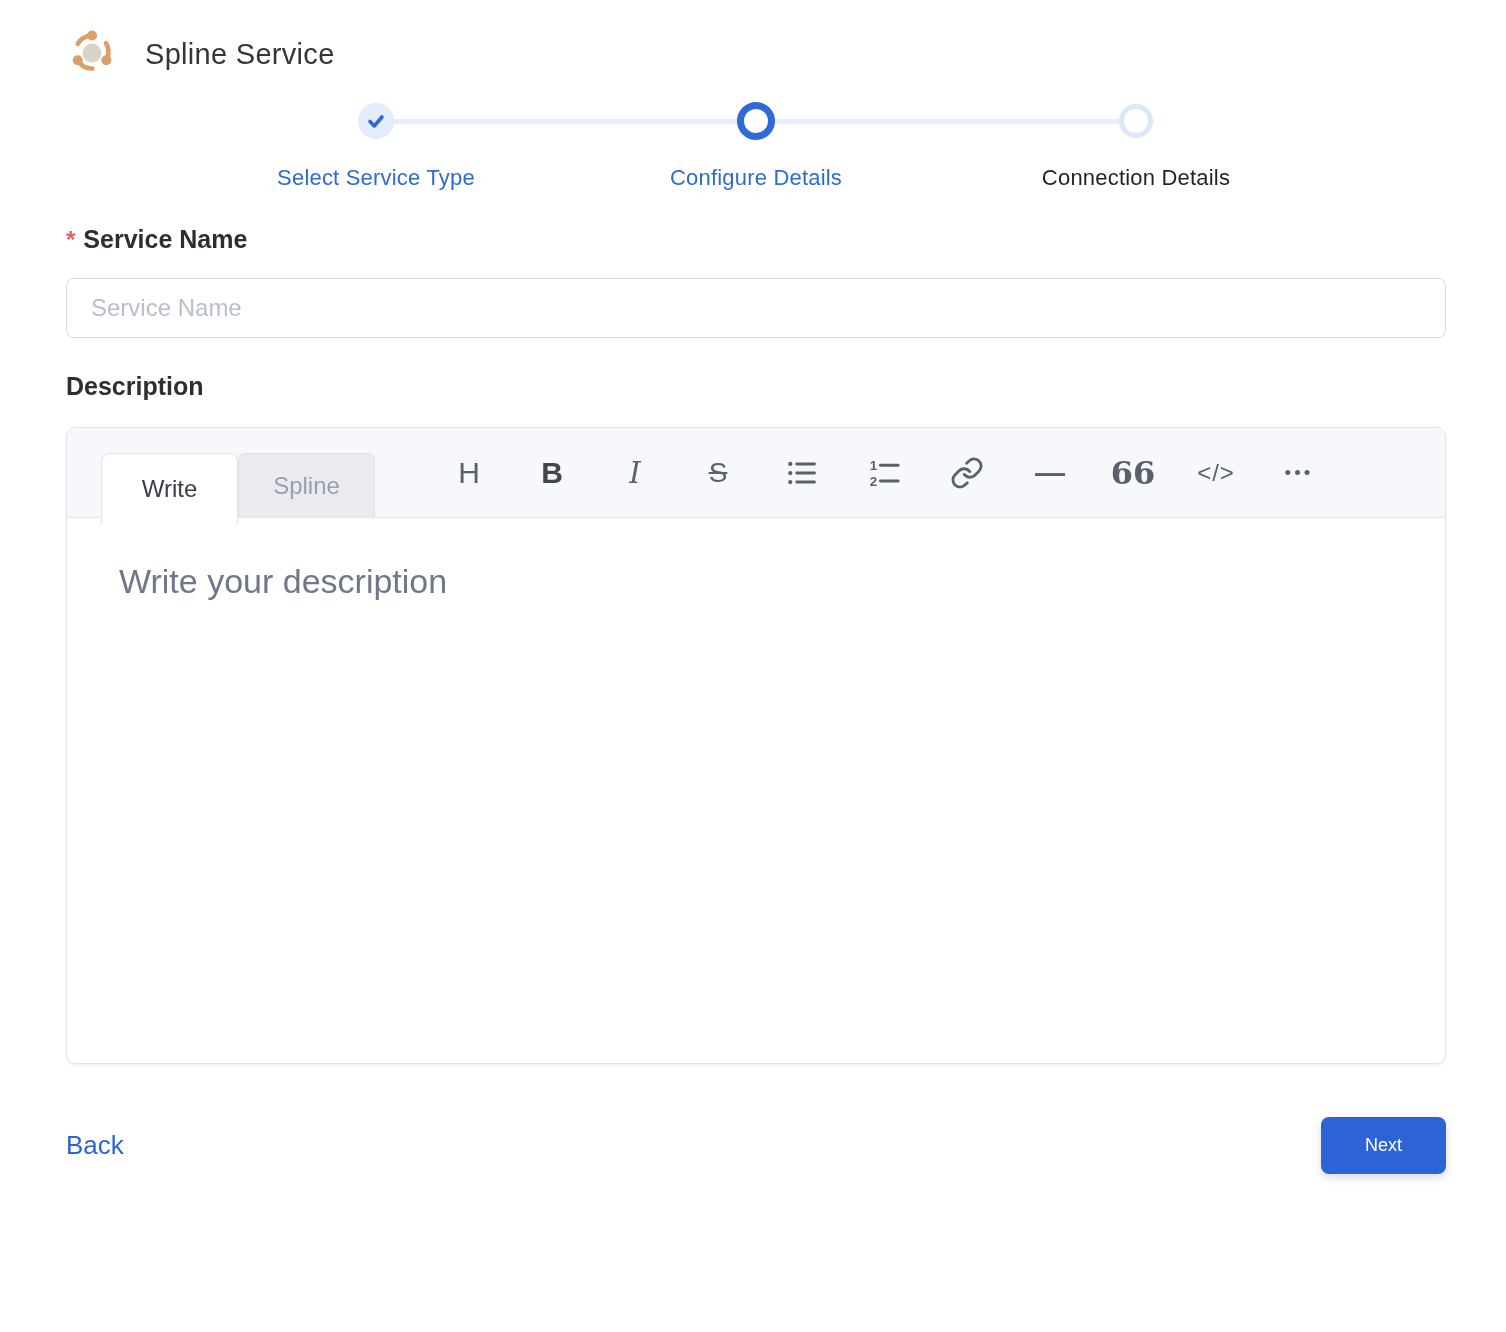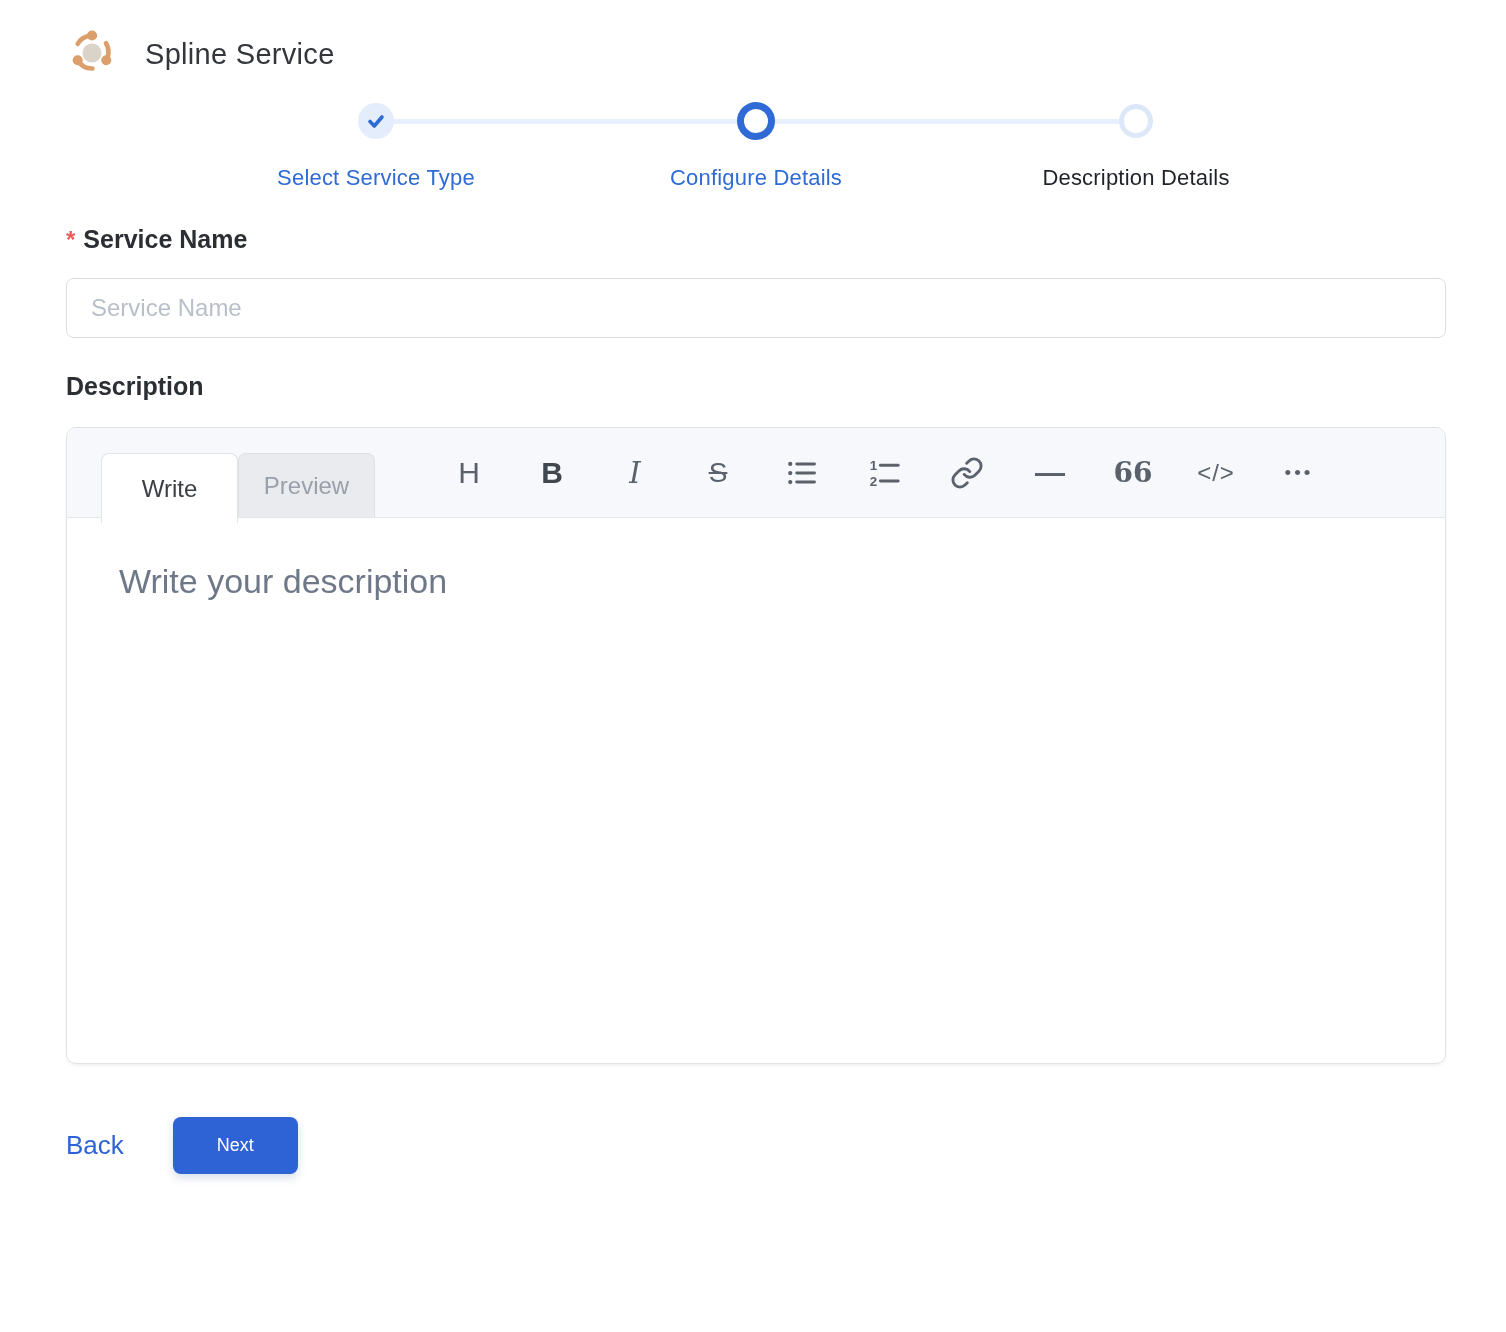--- a/index.html
+++ b/index.html
@@ -51,32 +51,32 @@
                   margin-bottom: 6px; color: #9aa0aa; z-index: 1; }
   .toolbar { display: flex; align-items: center; height: 100%; margin-left: 385px; }
   .tool { width: 34px; margin-right: 49px; height: 44px; display: flex; align-items: center;
           justify-content: center; color: #5a616b; cursor: pointer; background: none;
           border: none; font-family: "Liberation Sans", sans-serif; }
   .tool.heading { font-size: 30px; font-weight: 400; }
   .tool.bold { font-size: 30px; font-weight: 800; color: #41474f; }
   .tool.italic { font-family: "DejaVu Serif", serif; font-style: italic; font-size: 29px; }
   .tool.strike { font-size: 28px; text-decoration: line-through; }
   .tool.hr { font-size: 30px; font-weight: 600; }
-  .tool.quote { font-family: "DejaVu Serif", serif; font-weight: 700; font-size: 28px; }
+  .tool.quote { font-family: "DejaVu Serif", serif; font-weight: 700; font-size: 32px; }
   .tool.code { font-size: 24px; font-weight: 500; letter-spacing: 1px; white-space: nowrap; }
   .tool.more { font-size: 19px; letter-spacing: 3px; }
   .editor-body { height: 546px; }
   .editor-textarea { width: 100%; height: 100%; border: none; outline: none; resize: none;
                      font-size: 34px; color: #3a4046; padding: 44px 52px;
                      font-family: "Liberation Sans", sans-serif; background: transparent;
                      border-radius: 0 0 10px 10px; }
   .editor-textarea::placeholder { color: #6e7888; }
 
   
-  .footer { display: flex; justify-content: flex-start; align-items: center; gap: 49px;
+  .footer { display: flex; justify-content: space-between; align-items: center; gap: 49px;
             margin-top: 53px; }
   .back-link { font-size: 26px; color: #2e63d6; background: none; border: none;
                cursor: pointer; font-family: "Liberation Sans", sans-serif; }
   .next-button { width: 125px; height: 57px; border-radius: 8px; background: #2e63d6;
                  color: #ffffff; font-size: 18px; border: none; cursor: pointer;
                  box-shadow: 0 4px 8px rgba(40,70,150,0.18);
                  font-family: "Liberation Sans", sans-serif; }
 </style>
 </head>
 <body>
@@ -114,36 +114,36 @@
       <div class="circle-wrap">
         <div class="step-circle current"></div>
       </div>
       <div class="step-label active">Configure Details</div>
     </div>
 
     <div class="step">
       <div class="circle-wrap">
         <div class="step-circle pending"></div>
       </div>
-      <div class="step-label pending">Description Details</div>
+      <div class="step-label pending">Connection Details</div>
     </div>
   </div>
 
   <div class="field-label">
     <span class="required-marker">*</span><span>Service Name</span>
   </div>
   <input class="text-input" type="text" placeholder="Service Name" style="">
 
   <div class="field-label">Description</div>
 
   <div class="editor">
     <div class="editor-header">
       <div class="tabs">
         <div class="tab active">Write</div>
-        <div class="tab inactive">Preview</div>
+        <div class="tab inactive">Spline</div>
       </div>
       <div class="toolbar">
         <button class="tool heading">H</button>
         <button class="tool bold">B</button>
         <button class="tool italic">I</button>
         <button class="tool strike">S</button>
         <button class="tool">
           <svg width="34" height="34" viewBox="0 0 24 24" fill="none" stroke="#5a616b" stroke-width="2.1" stroke-linecap="round">
             <circle cx="4.4" cy="5.6" r="1.5" fill="#5a616b" stroke="none"></circle>
             <circle cx="4.4" cy="12" r="1.5" fill="#5a616b" stroke="none"></circle>

